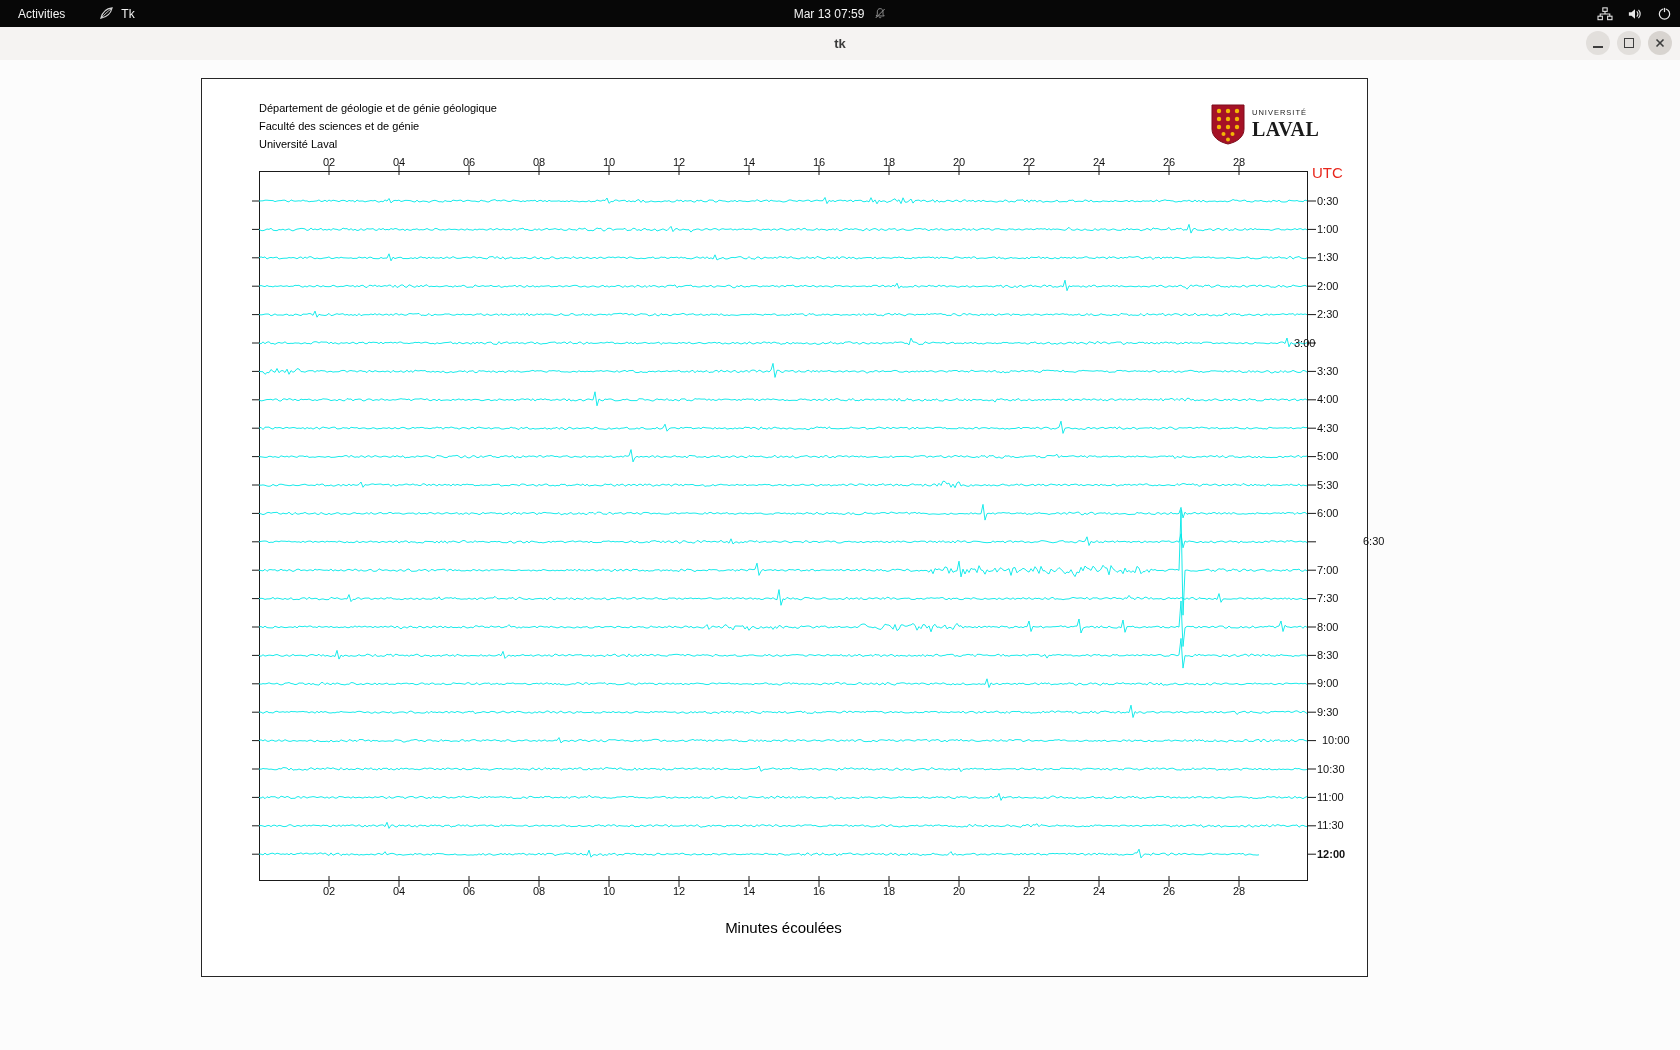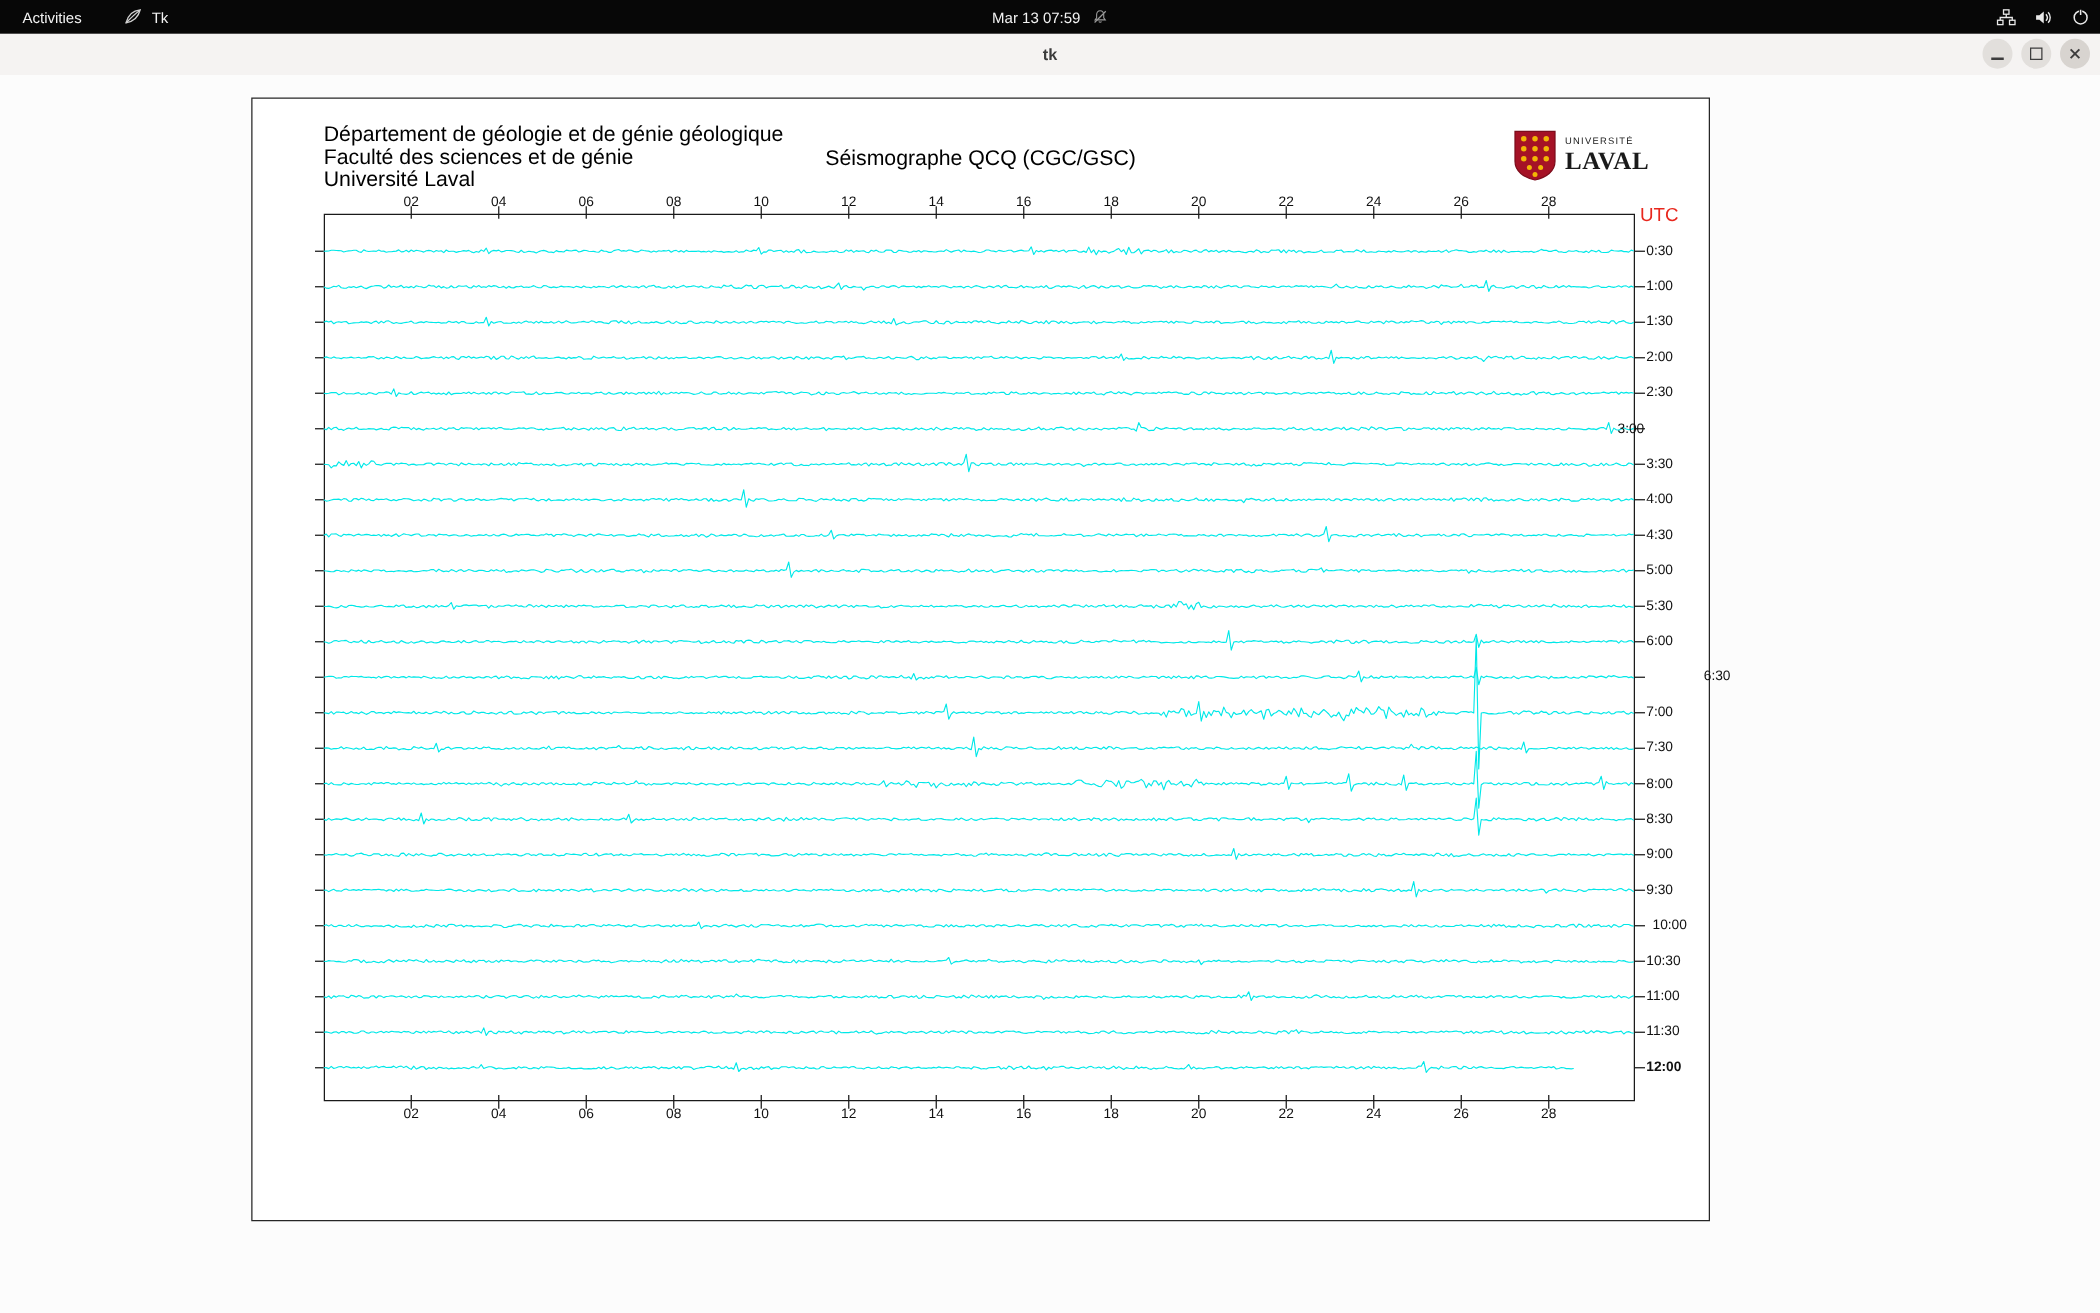--- a/index.html
+++ b/index.html
@@ -41,21 +41,21 @@
 
   
   .content{
     position:absolute;top:60px;left:0;width:1680px;height:990px;
     background:#fcfcfc;
   }
   .frame{
     position:absolute;left:201px;top:18px;width:1165px;height:897px;
     background:#ffffff;border:1px solid #262626;
   }
-  .dept{position:absolute;left:57px;top:20px;font-size:17px;line-height:18px;color:#000;}
+  .dept{position:absolute;left:57px;top:20px;font-size:11px;line-height:18px;color:#000;}
   .main-title{
     position:absolute;left:0;top:38px;width:100%;text-align:center;
     font-size:17px;color:#000;
   }
   .logo{position:absolute;left:1008px;top:24px;display:flex;align-items:center;gap:6px;}
   .logo-text{line-height:1;}
   .logo-top{font-size:7.5px;letter-spacing:1px;color:#1a1a1a;font-weight:normal;}
   .logo-bottom{font-size:20px;font-weight:bold;font-family:"Liberation Serif", serif;color:#1a1a1a;margin-top:2px;letter-spacing:0.5px;}
   .utc{position:absolute;left:1110px;top:85px;font-size:15px;color:var(--utc,#e8271d);}
   #plot{position:absolute;left:57px;top:92px;overflow:visible;}
@@ -130,21 +130,20 @@
 
   <div class="content">
     <div class="frame">
 
       <div class="dept">
         <div>Département de géologie et de génie géologique</div>
         <div>Faculté des sciences et de génie</div>
         <div>Université Laval</div>
       </div>
 
-      <div class="main-title">Séismographe QCQ (CGC/GSC)</div>
 
       <div class="logo">
         <svg width="36" height="42" viewBox="0 0 36 42">
           <path d="M2 2 H34 V26 C34 34 27 39 18 41 C9 39 2 34 2 26 Z" fill="#a51226" stroke="#7c0d1c" stroke-width="1"></path>
           <g fill="#f2b705">
             <circle cx="9" cy="8" r="2.2"></circle>
               <circle cx="18" cy="8" r="2.2"></circle>
               <circle cx="27" cy="8" r="2.2"></circle>
             <circle cx="9" cy="16" r="2.2"></circle>
               <circle cx="18" cy="16" r="2.2"></circle>
@@ -321,16 +320,17 @@
           <span class="time-label" style="left: 1115px; top: 569.9px;">8:30</span>
           <span class="time-label" style="left: 1115px; top: 598.3px;">9:00</span>
           <span class="time-label" style="left: 1115px; top: 626.7px;">9:30</span>
           <span class="time-label" style="left: 1120px; top: 655.1px;">10:00</span>
           <span class="time-label" style="left: 1115px; top: 683.5px;">10:30</span>
           <span class="time-label" style="left: 1115px; top: 711.9px;">11:00</span>
           <span class="time-label" style="left: 1115px; top: 740.3px;">11:30</span>
           <span class="time-label" style="left: 1115px; top: 768.7px; font-weight: bold;">12:00</span>
         </div>
 
+      <div class="xlabel">Minutes écoulées</div>
     </div>
   </div>
 
 </div>
 
 </body></html>

